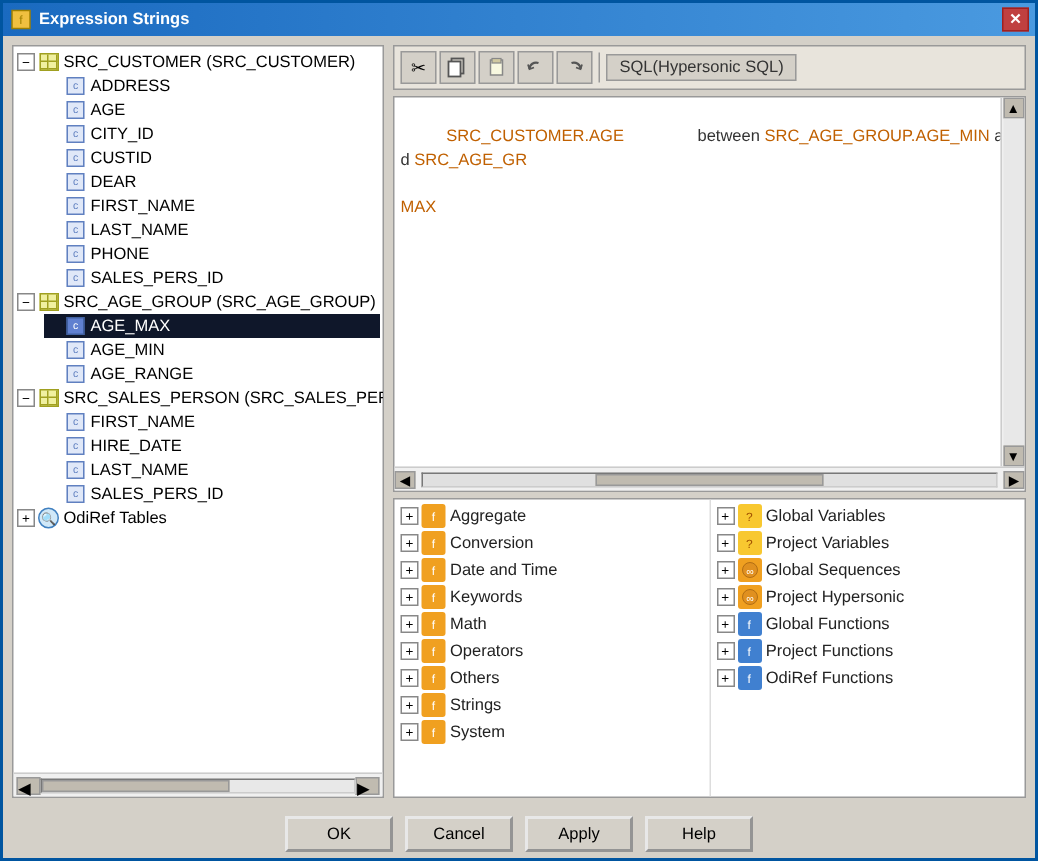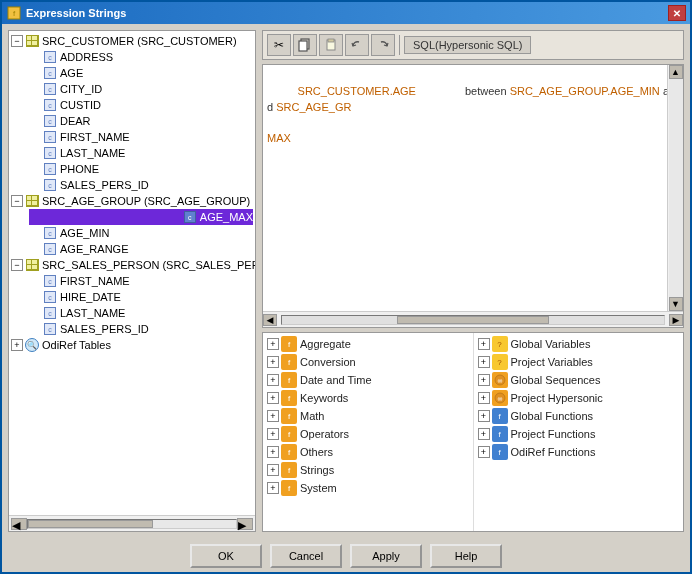--- a/index.html
+++ b/index.html
@@ -256,21 +256,21 @@
       padding: 0;
       margin: 0;
     }
     .tree-item {
       display: flex;
       align-items: center;
       padding: 1px 0;
       cursor: pointer;
       white-space: nowrap;
     }
-    .tree-item.selected { background: #6d28d9; color: white; justify-content: flex-end; }
+    .tree-item.selected { background: #0f172a; color: white; }
     .tree-expand {
       width: 12px;
       height: 12px;
       border: 1px solid #888;
       background: white;
       display: inline-flex;
       align-items: center;
       justify-content: center;
       font-size: 9px;
       margin-right: 1px;

